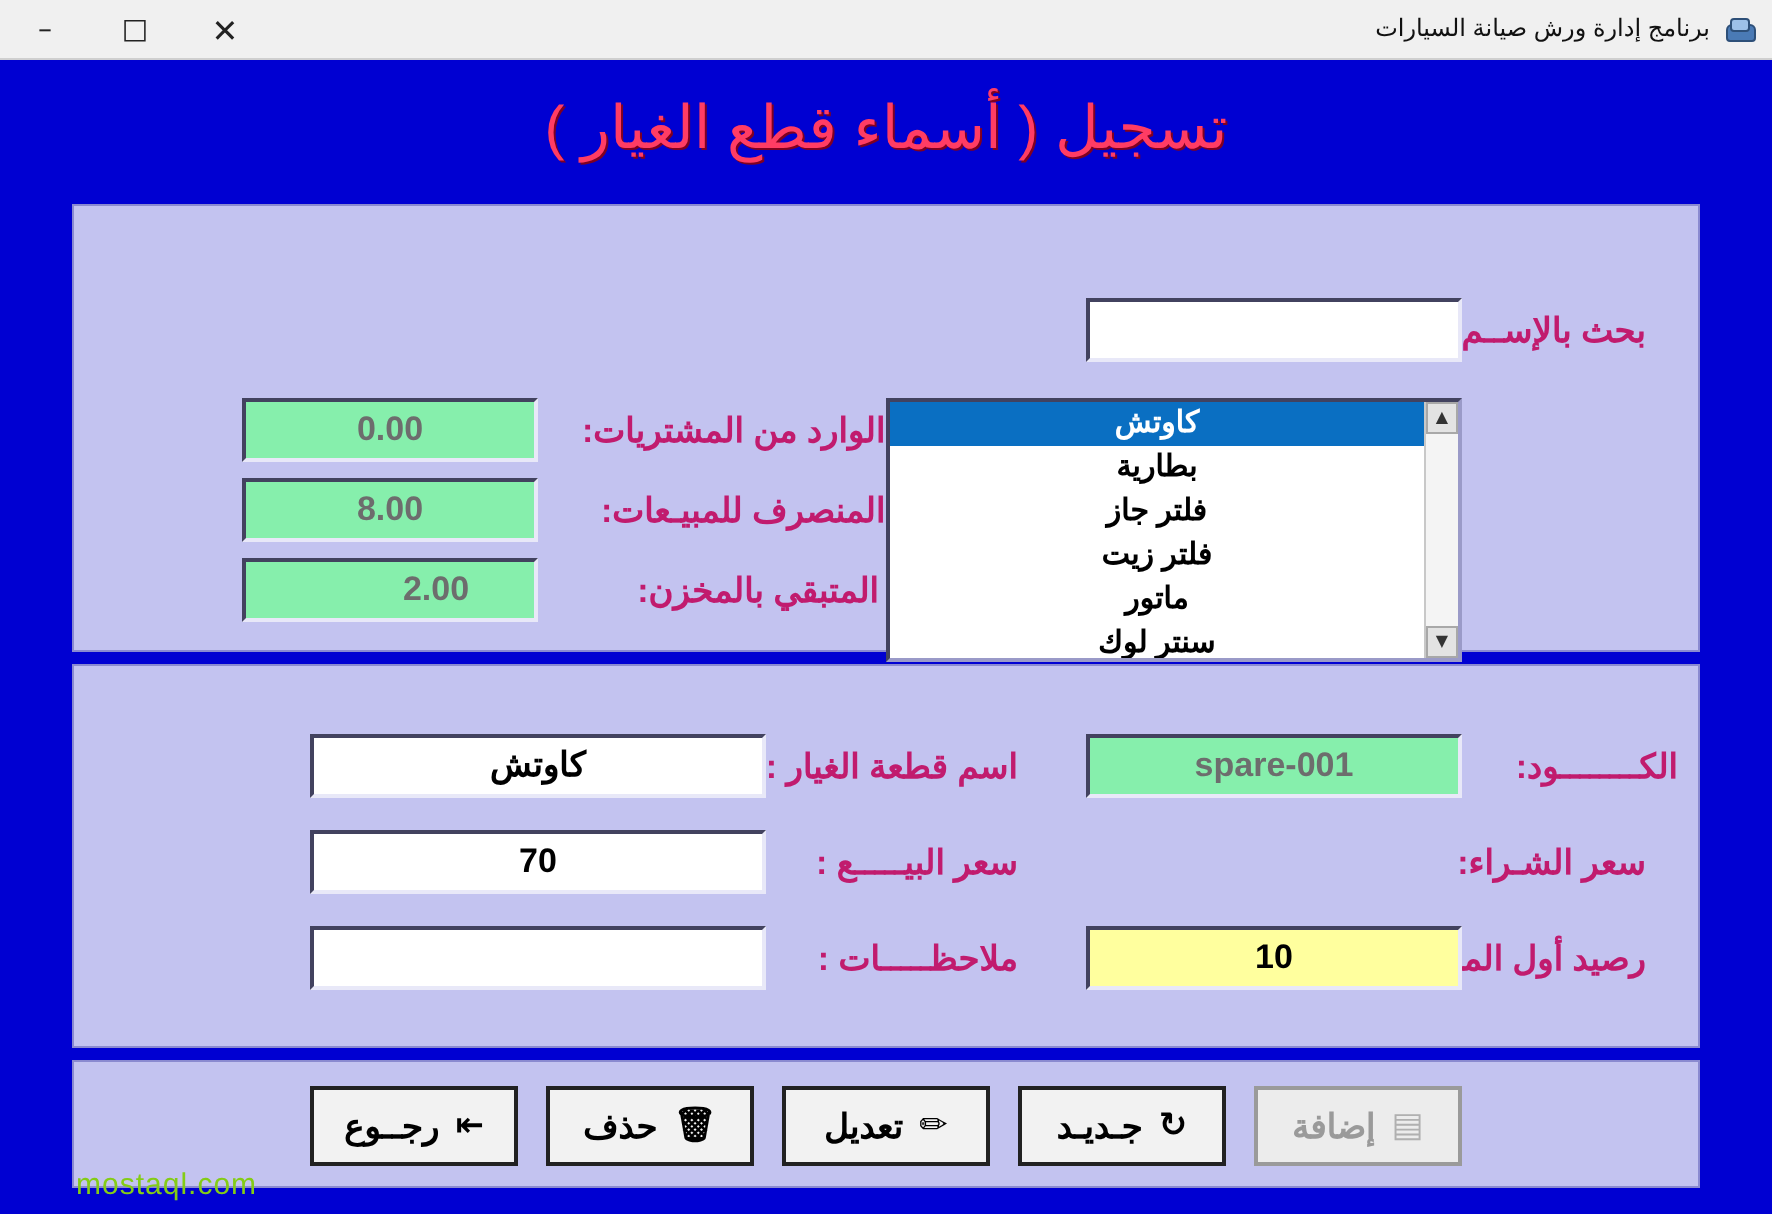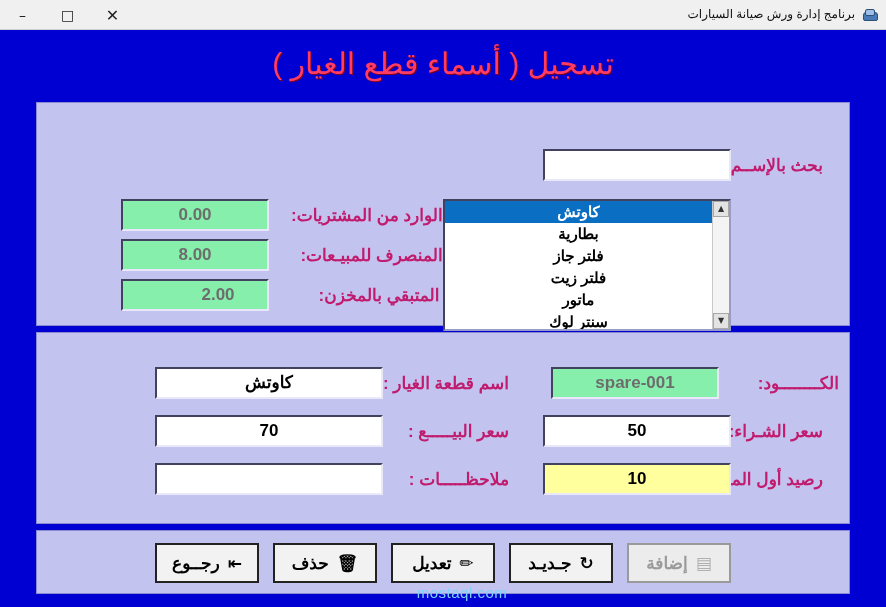--- a/index.html
+++ b/index.html
@@ -184,21 +184,21 @@
     text-align: center;
     color: #333;
     font-family: "DejaVu Sans", sans-serif;
   }
   .sb-track { flex: 1 1 auto; background: #f4f4f4; }
 
   
   .lbl-code  { right: 10px;  top: 40px; }
   .lbl-buy   { right: 26px;  top: 88px; padding-left: 28px; }
   .lbl-open  { right: 26px;  top: 136px; }
-  .box-code  { right: 130px; top: 34px;  width: 168px; text-align: center; }
+  .box-code  { right: 118px; top: 34px;  width: 188px; text-align: center; }
   .box-buy   { right: 118px; top: 82px;  width: 188px; }
   .box-open  { right: 118px; top: 130px; width: 188px; }
 
   .lbl-name  { right: 340px; top: 40px; }
   .lbl-sell  { right: 340px; top: 88px; }
   .lbl-notes { right: 340px; top: 136px; }
   .box-name  { right: 466px; top: 34px;  width: 228px; }
   .box-sell  { right: 466px; top: 82px;  width: 228px; }
   .box-notes { right: 466px; top: 130px; width: 228px; }
 
@@ -230,22 +230,22 @@
     color: #9a9a9a;
     border-color: #9a9a9a;
     background: #ececec;
   }
   .btn .ic { font-family: "DejaVu Sans", sans-serif; font-size: 17px; line-height: 1; }
   .btn.disabled .ic { color: #b0b0b0; }
 
   .watermark {
     position: absolute;
     bottom: 6px; left: 0; right: 0;
-    text-align: center;
-    color: #7dd3fc;
+    text-align: left;
+    color: #84cc16;
     font-size: 15px;
     letter-spacing: .5px;
     padding-left: 38px;
   }
 </style>
 </head>
 <body>
 
 <div class="titlebar">
   <div class="titlebar-left">
@@ -295,21 +295,20 @@
       </div>
     </div>
   </div>
 
   <div class="panel panel-mid">
 
     <div class="lbl lbl-code">الكــــــــود:</div>
     <div class="txt ro box-code">spare-001</div>
 
     <div class="lbl lbl-buy">سعر الشـراء:</div>
-    <div class="txt box-buy">50</div>
 
     <div class="lbl lbl-open">رصيد أول المدة:</div>
     <div class="txt yellow box-open">10</div>
 
     <div class="lbl lbl-name">اسم قطعة الغيار :</div>
     <div class="txt box-name">كاوتش</div>
 
     <div class="lbl lbl-sell">سعر البيـــــع :</div>
     <div class="txt box-sell">70</div>
 

